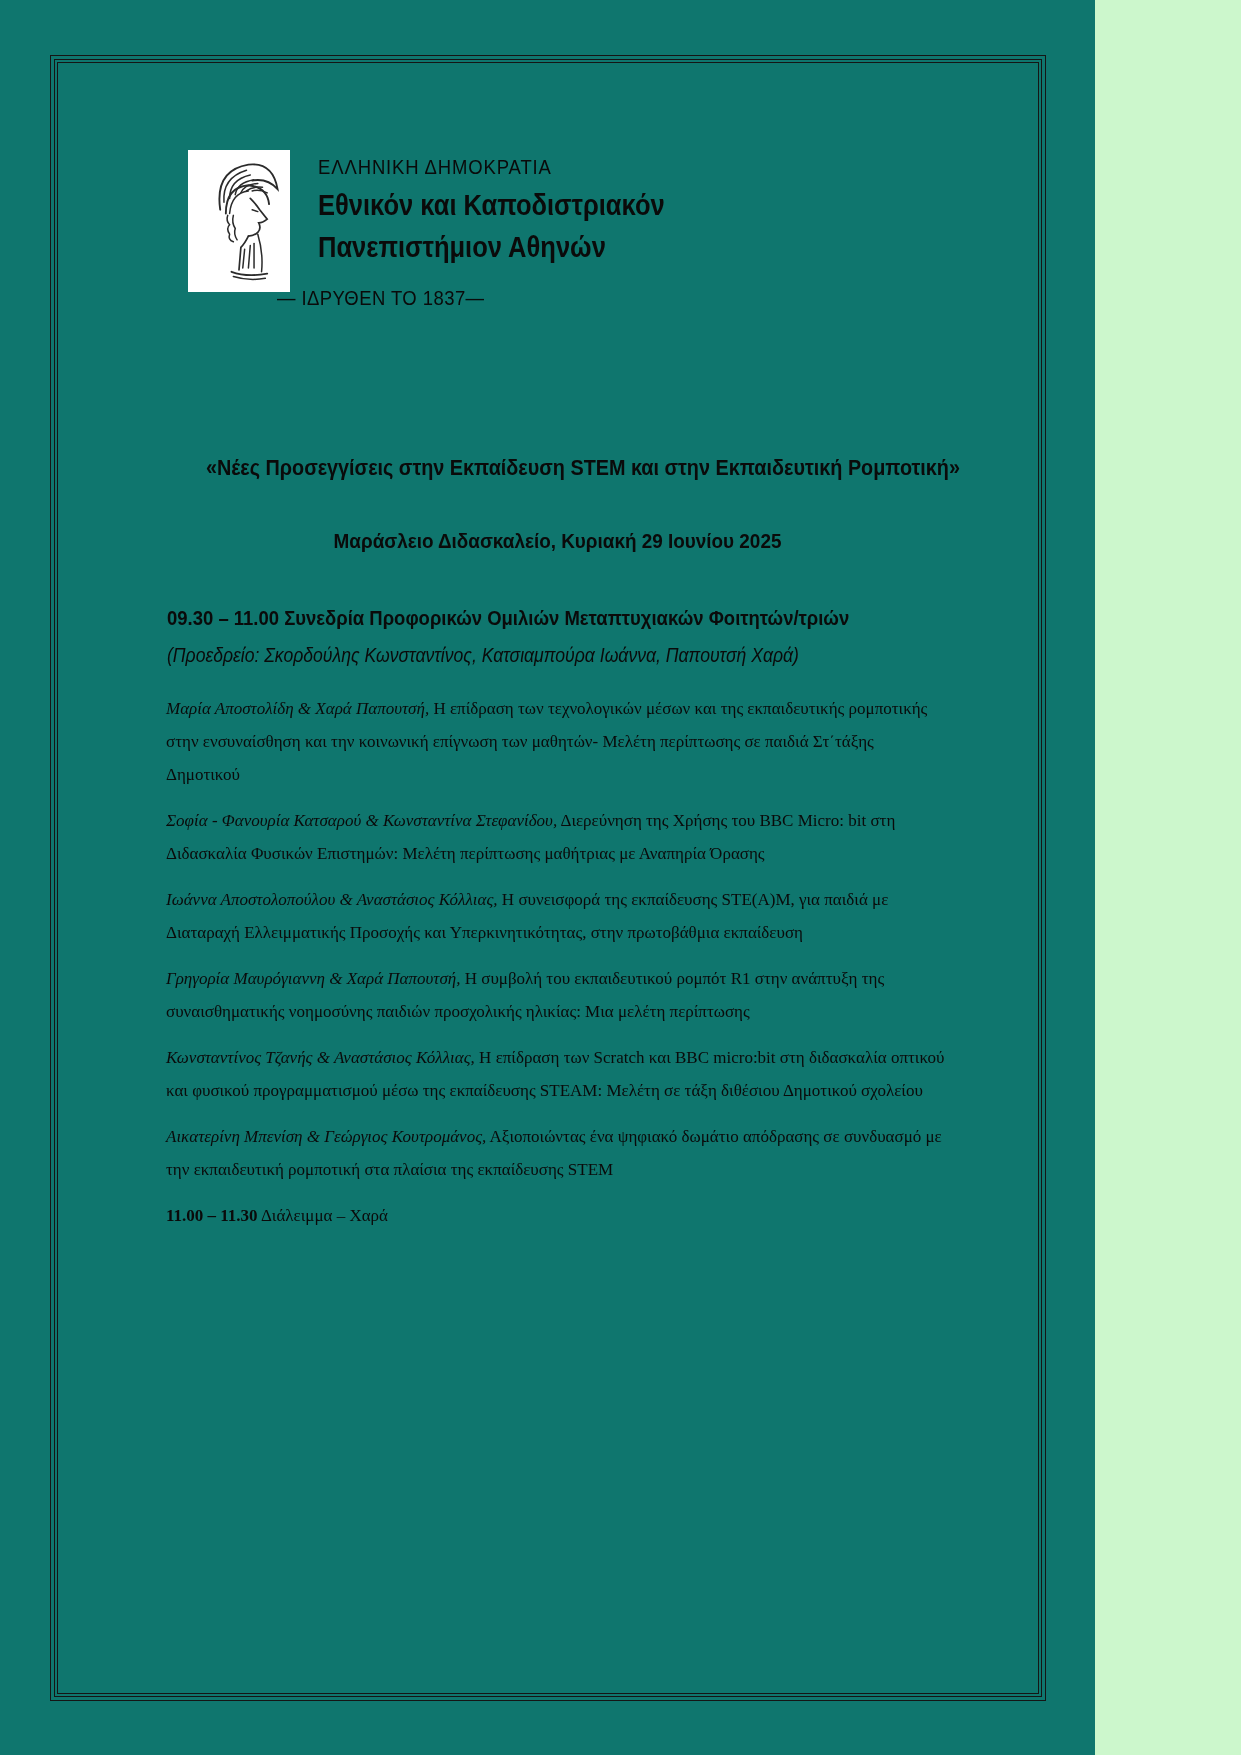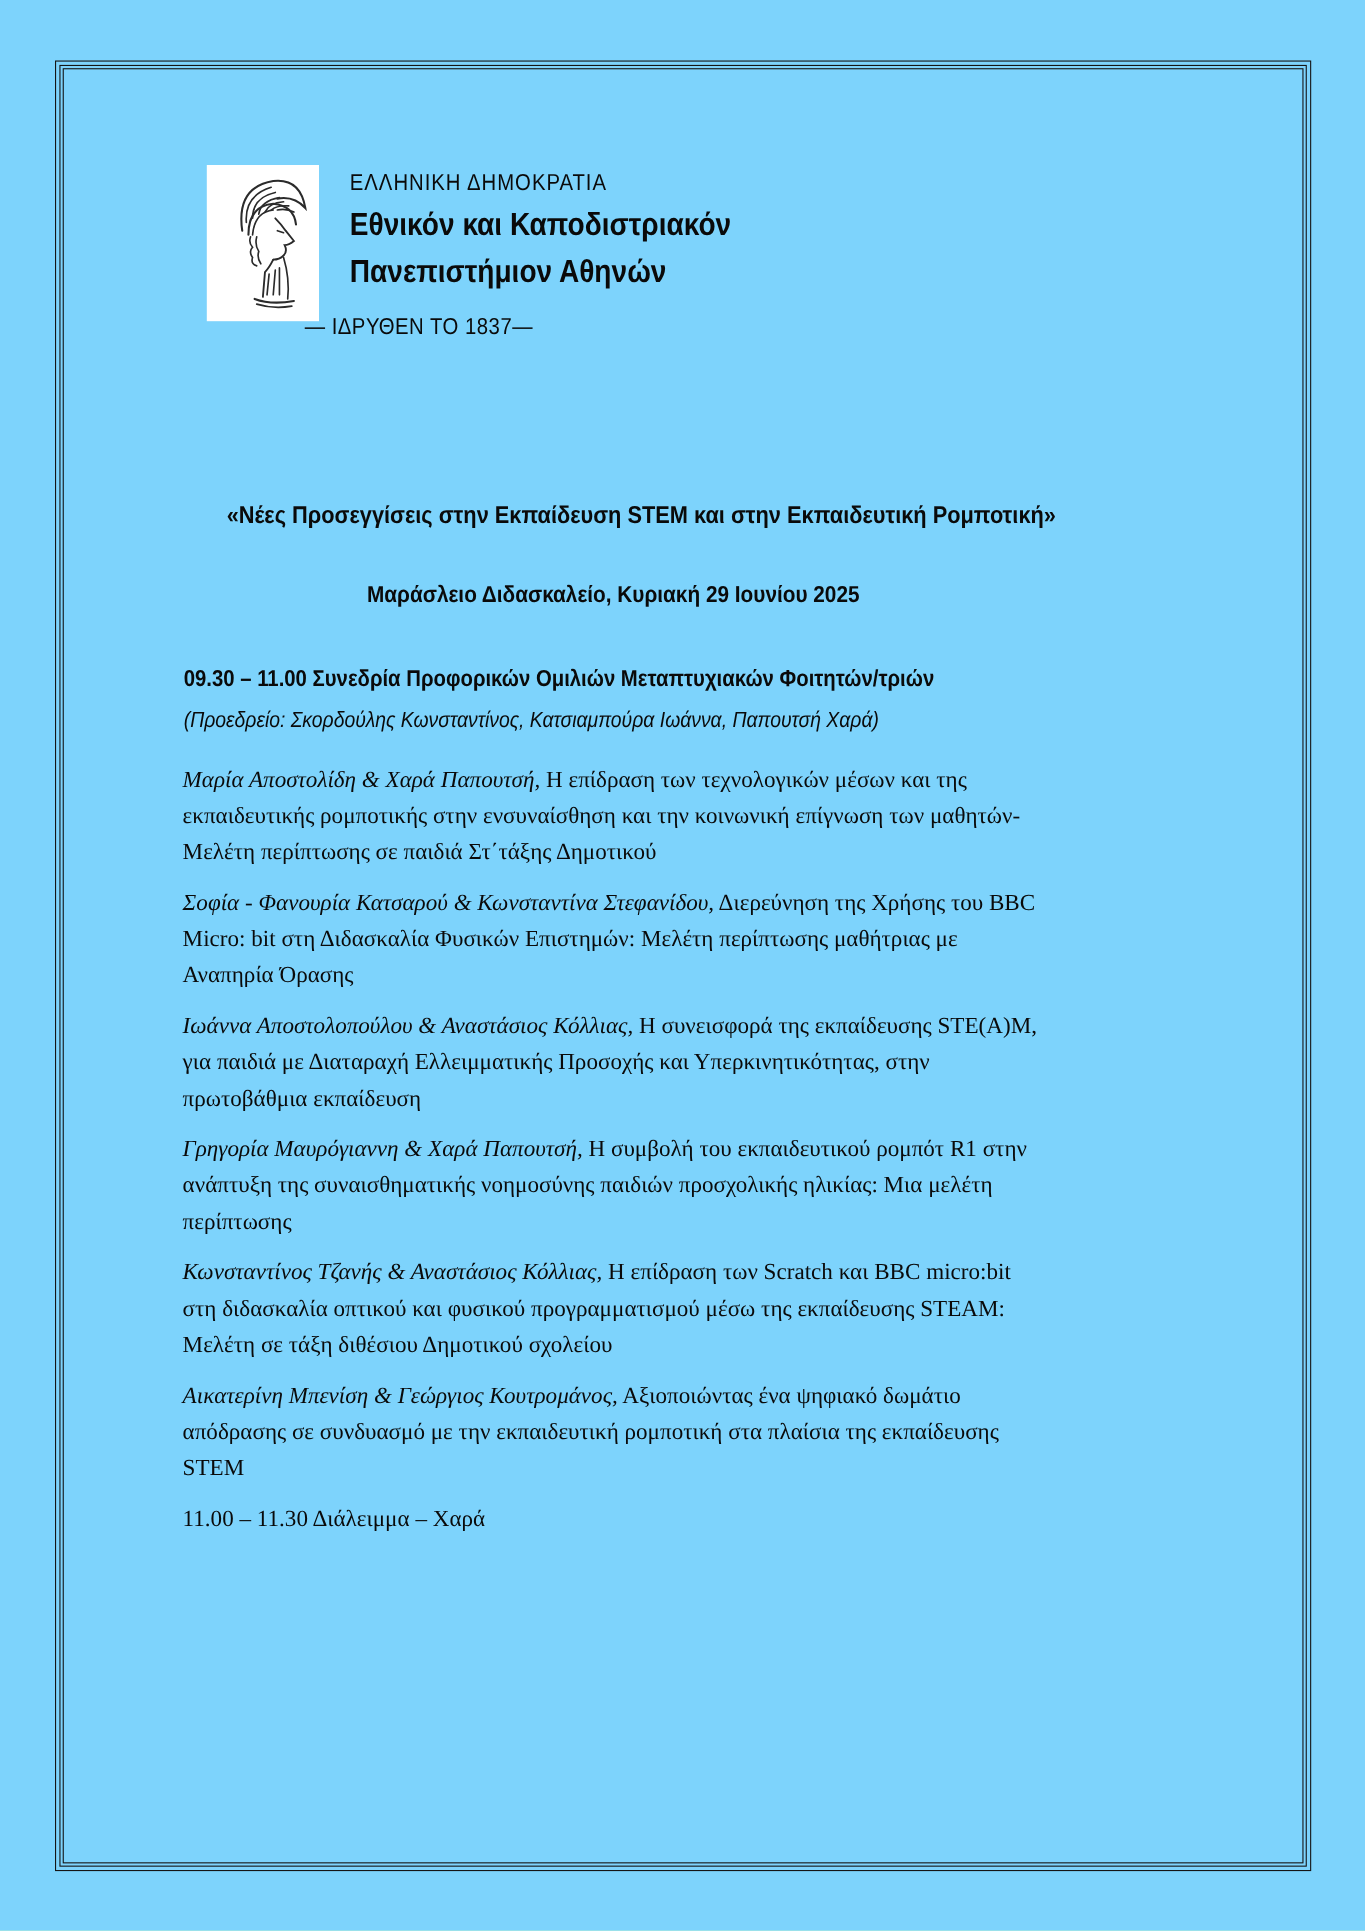--- a/index.html
+++ b/index.html
@@ -4,21 +4,21 @@
 <style>
   html,body{margin:0;padding:0;}
   body{
     width:1241px;height:1755px;
     background:#ccf7cc;
     font-family:"Liberation Serif", serif;
     color:#0a0a0a;
     position:relative;
     overflow:hidden;
   }
-  .page{position:absolute;left:0;top:0;width:1241px;height:1755px;background:#7dd3fc;}
+  .page{position:absolute;left:0;top:0;width:1095px;height:1755px;background:#0f766e;}
   
   .border-frame{position:absolute;left:50px;top:55px;right:49px;bottom:54px;border:1px solid #151515;pointer-events:none;}
   .border-frame::before{content:"";position:absolute;inset:3px;border:1px solid #151515;}
   .border-frame::after{content:"";position:absolute;inset:6px;border:1px solid #151515;}
 
   .logo-box{
     position:absolute;left:188px;top:150px;width:102px;height:142px;
     background:#ffffff;display:flex;align-items:center;justify-content:center;
   }
   .logo-box svg{width:94px;height:134px;}
@@ -56,26 +56,26 @@
     position:absolute;left:167px;top:606px;
     font-size:21px;font-weight:bold;white-space:nowrap;
   }
   .session-chairs{
     position:absolute;left:167px;top:644px;
     font-size:20px;font-style:italic;white-space:nowrap;
   }
 
   .talks{
     position:absolute;left:166px;top:692px;width:782px;
-    font-size:21px;line-height:33px;
+    font-size:17px;line-height:33px;
   }
   .talks p{margin:0 0 13px 0;}
   .talk-authors{font-style:italic;}
   .break-line{margin-top:20px;}
-  .break-time{font-weight:normal;margin-top:20px;}
+  .break-time{font-weight:bold;margin-top:20px;}
 </style>
 </head>
 <body>
 
 <div class="page">
   <div class="border-frame"></div>
 
   <div class="logo-box">
     <svg viewBox="0 0 100 140" fill="none" stroke="#2b2b2b" stroke-width="1.6" stroke-linecap="round">
 

